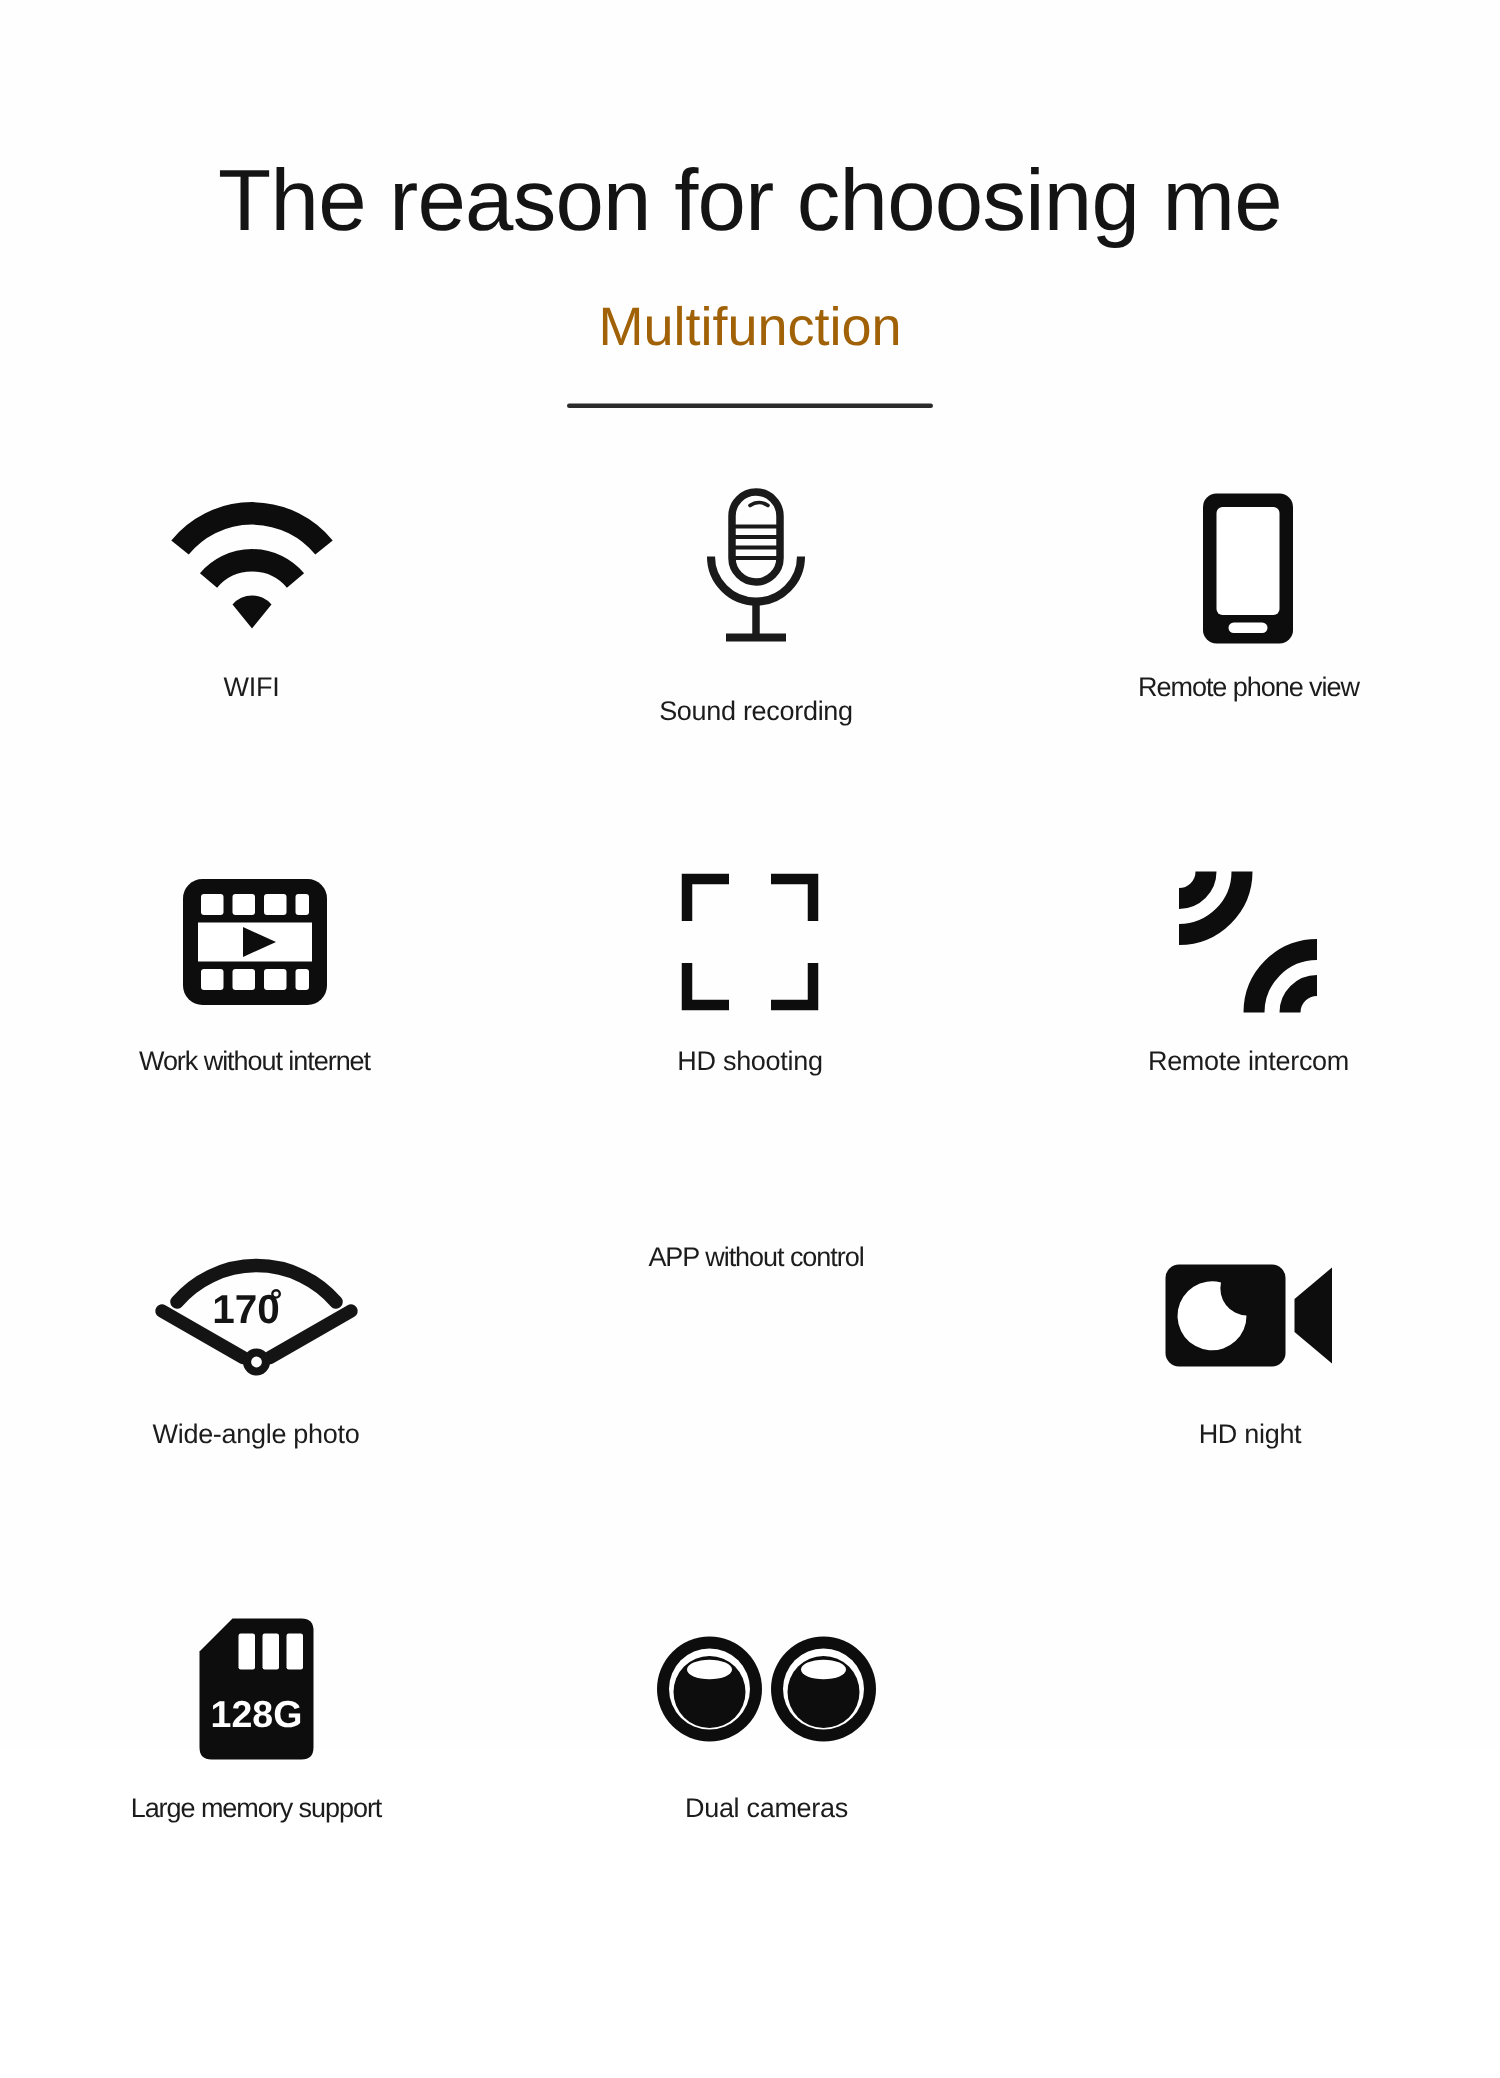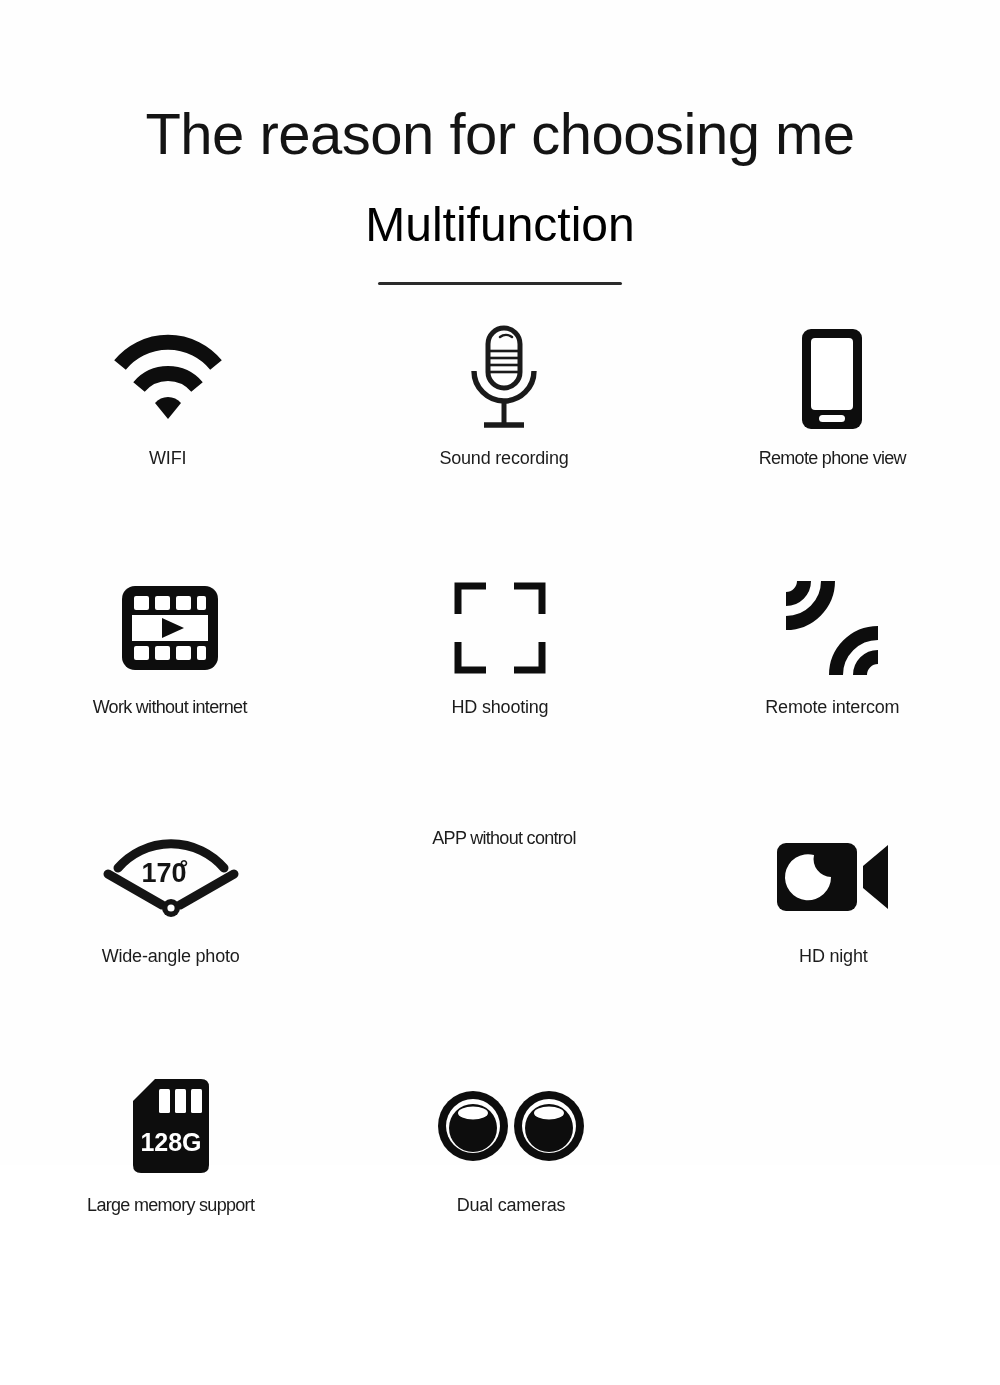--- a/index.html
+++ b/index.html
@@ -24,23 +24,23 @@
   .main-title {
     margin-top: 104px;
     font-size: 58px;
     font-weight: 400;
     letter-spacing: -0.5px;
     color: #141414;
     line-height: 1.05;
   }
   .subtitle {
     margin-top: 32px;
-    font-size: 48px;
+    font-size: 36px;
     font-weight: 400;
-    color: #000000;
+    color: #a16207;
     letter-spacing: 0px;
   }
   .divider-wrap { margin-top: 30px; display: flex; justify-content: center; }
   .divider {
     width: 244px;
     height: 3px;
     background: #2b2b2b;
     border-radius: 2px;
   }
 
@@ -72,21 +72,21 @@
     font-size: 18px;
     font-weight: 400;
     color: #1c1c1c;
     white-space: nowrap;
     letter-spacing: -0.2px;
   }
   .label.tight { letter-spacing: -0.7px; }
 
   
   .c-wifi    { transform: translateX(1px); }
-  .c-sound   { transform: translateX(4px); }
+  .c-sound   { transform: translateX(4px); gap: 16px; }
   .c-batt    { transform: translateX(-1px); }
   .c-phone   { transform: translateX(-1px); }
   .c-film    { transform: translateX(3px); }
   .c-inter   { transform: translateX(-1px); }
   .c-hd      { transform: translateX(0px); }
   .c-wide    { transform: translateX(4px); }
   .c-app     { transform: translateX(4px); }
   .c-night   { transform: translateX(0px); }
   .c-mem     { transform: translateX(4px); }
   .c-dual    { transform: translateX(11px); }

